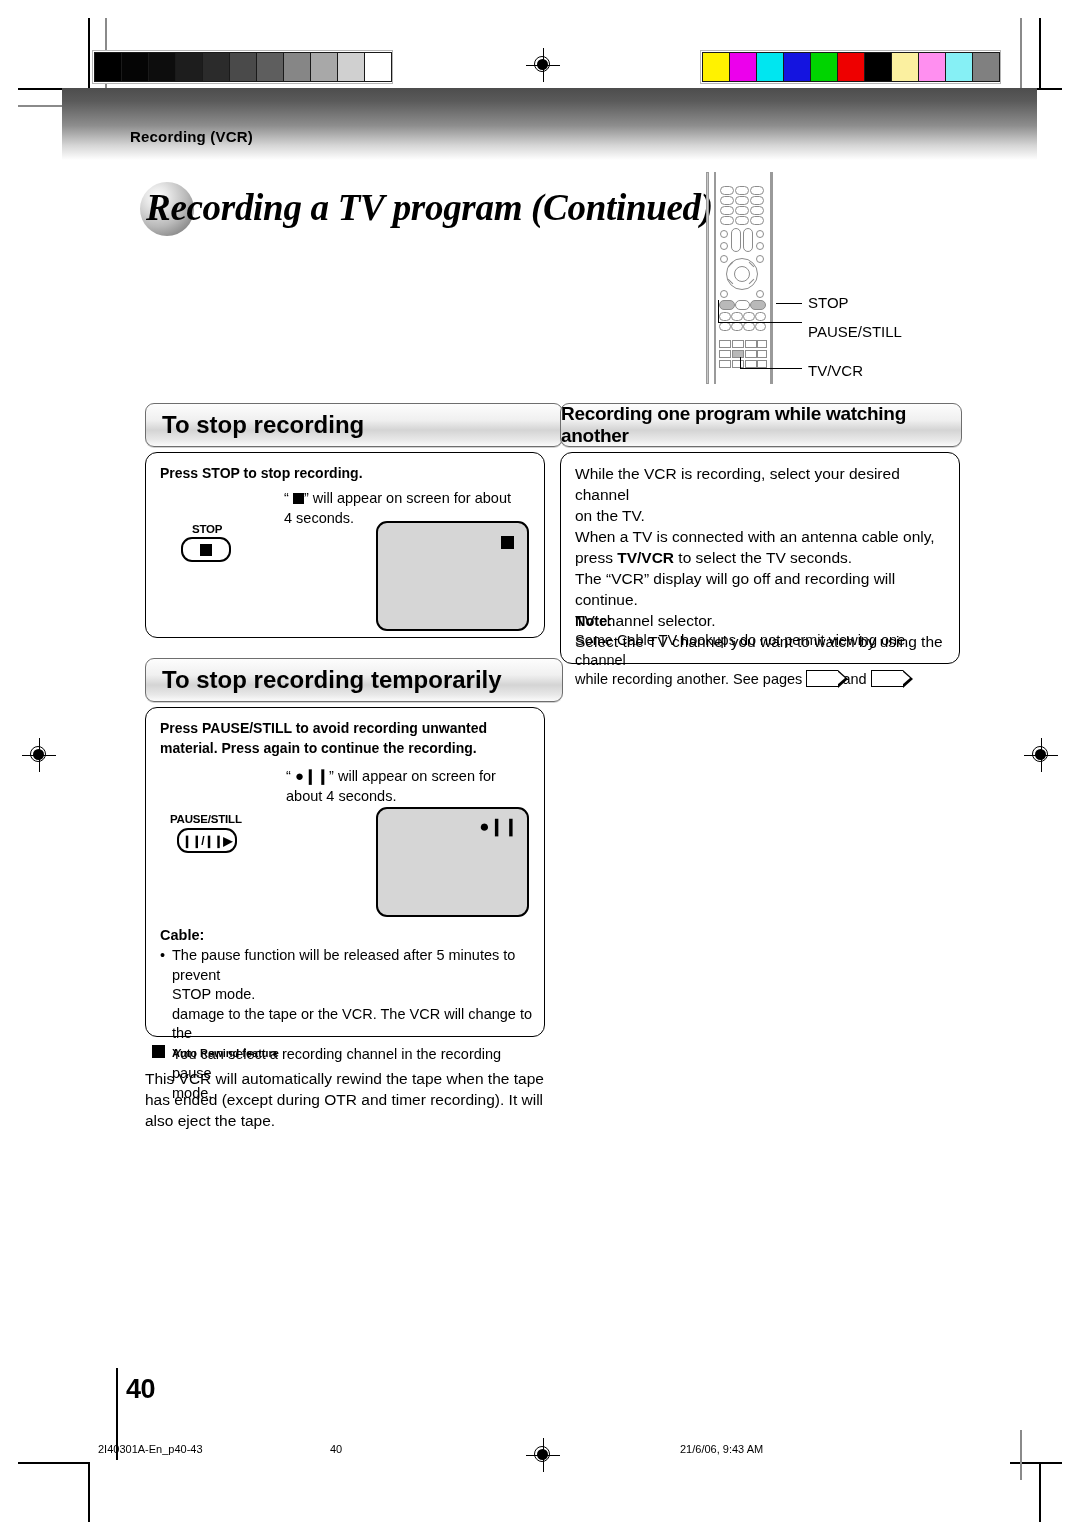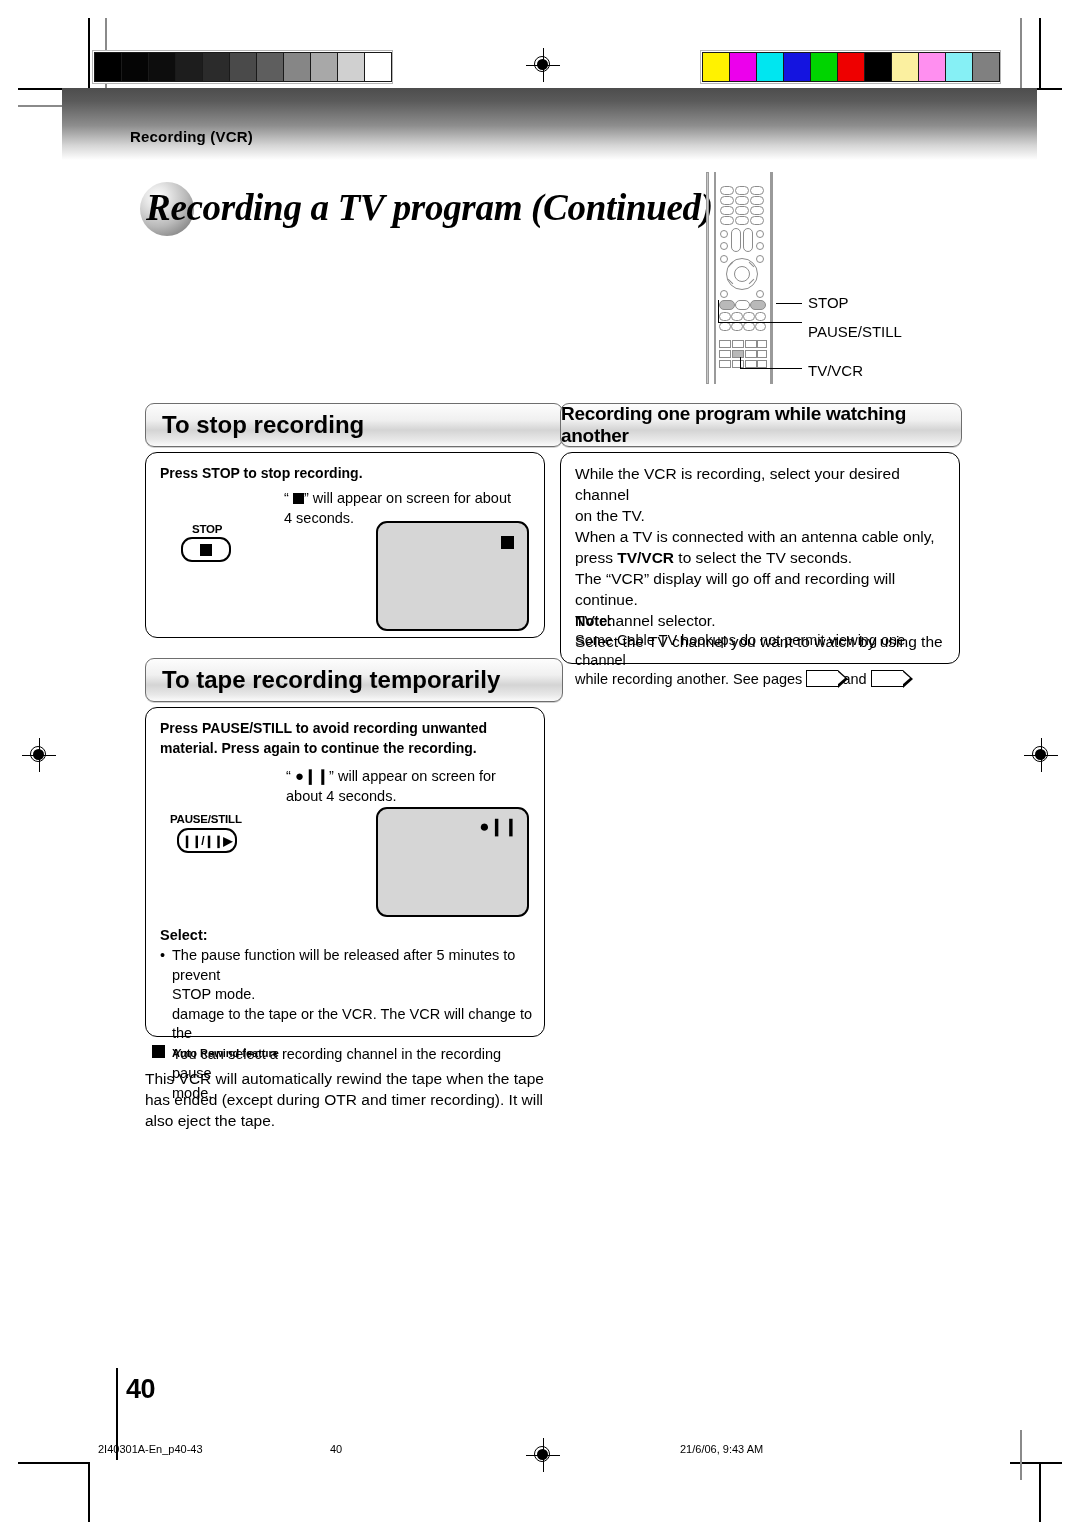--- a/index.html
+++ b/index.html
@@ -267,21 +267,21 @@
   </div>
 
   <div class="tv" style="left:230px;top:68px;width:153px;height:110px;">
     <span class="osd" style="right:13px;top:11px;">
       <span class="sq-glyph" style="width:13px;height:13px;"></span>
     </span>
   </div>
 </div>
 
 <div class="sec-head abs" style="left:145px;top:658px;width:400px;height:42px;padding-left:16px;">
-  <span style="font-size:24px;">To tape recording temporarily</span>
+  <span style="font-size:24px;">To stop recording temporarily</span>
 </div>
 
 <div class="cbox" style="left:145px;top:707px;width:400px;height:330px;">
   <div class="abs bold-line" style="left:14px;top:10px;">Press PAUSE/STILL to avoid recording unwanted</div>
   <div class="abs bold-line" style="left:14px;top:30px;">material. Press again to continue the recording.</div>
 
   <div class="abs body-t" style="left:140px;top:58px;width:245px;">
     <span>“</span>
     <b style="font-size:15px;">●❙❙</b><span>” will appear on screen for</span><br>
     <span>about 4 seconds.</span>
@@ -290,21 +290,21 @@
   <div class="keycap-lab abs" style="left:24px;top:105px;">PAUSE/STILL</div>
   <div class="keycap abs" style="left:31px;top:120px;width:60px;height:25px;">
     <b style="font-size:12px;letter-spacing:-.5px;">❙❙/❙❙▶</b>
   </div>
 
   <div class="tv" style="left:230px;top:99px;width:153px;height:110px;">
     <span class="osd" style="right:9px;top:9px;font-weight:bold;">●❙❙</span>
   </div>
 
   <div class="abs" style="left:14px;top:217px;width:372px;">
-    <div class="bold-line" style="font-size:14.5px;">Select:</div>
+    <div class="bold-line" style="font-size:14.5px;">Cable:</div>
     <div class="bl body-t">
       <div class="d">•</div>
       <div>
         <div>The pause function will be released after 5 minutes to prevent</div>
         <div>STOP mode.</div>
         <div>damage to the tape or the VCR. The VCR will change to the</div>
       </div>
     </div>
     <div class="bl body-t">
       <div class="d">•</div>

